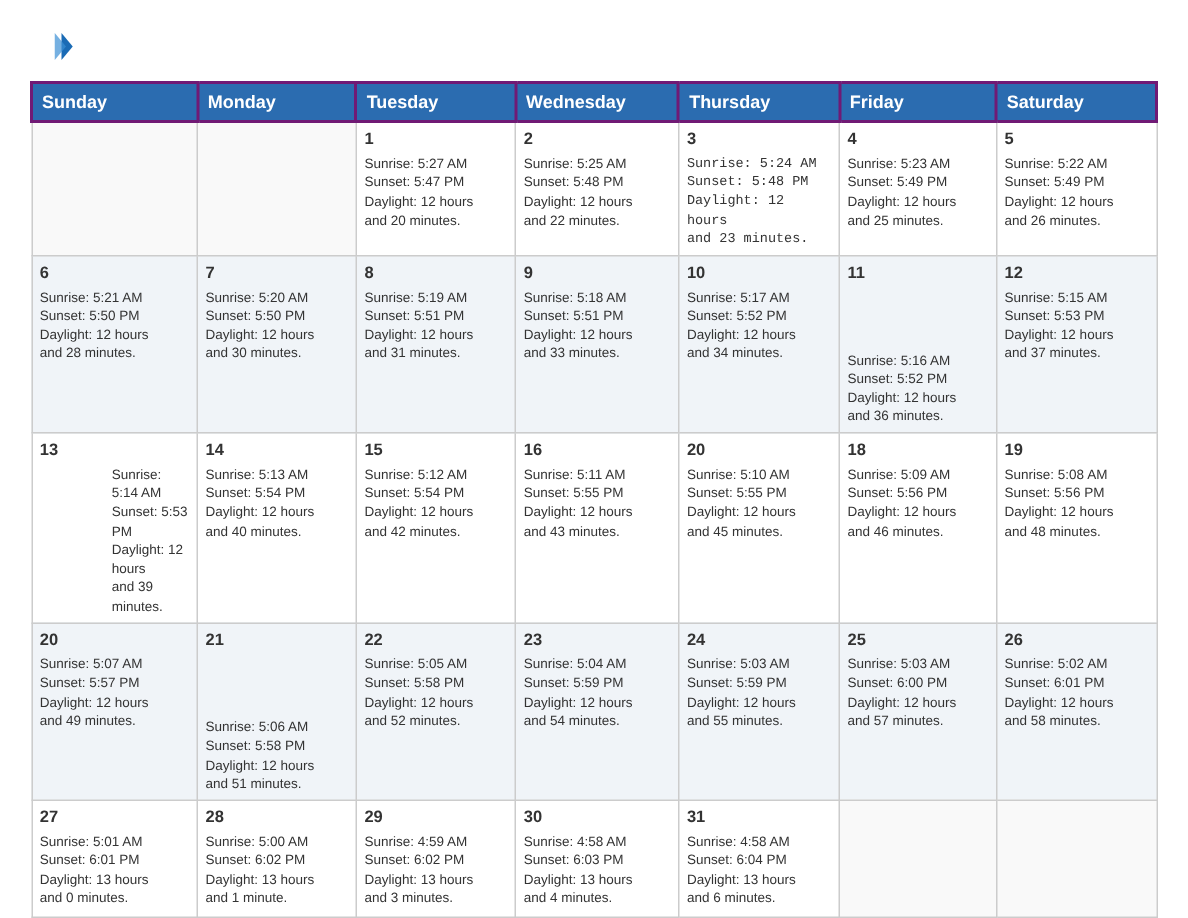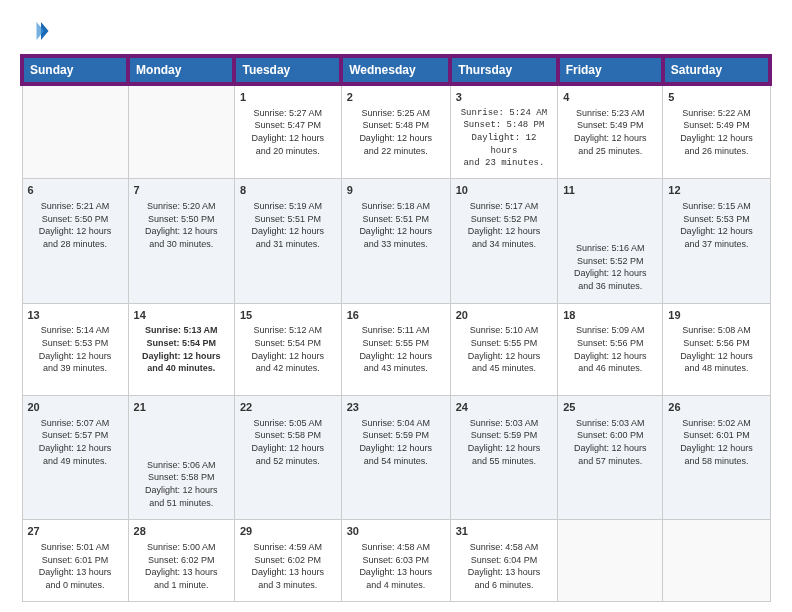--- a/index.html
+++ b/index.html
@@ -59,21 +59,21 @@
       border-collapse: collapse;
       flex: 1;
     }
     .calendar thead tr th {
       background: #2b6cb0;
       color: #fff;
       font-size: 12px;
       font-weight: bold;
       padding: 5px 6px;
       text-align: left;
-      border: 4px solid #701a75;
+      border: 2px solid #701a75;
     }
     .calendar tbody tr td {
       vertical-align: top;
       border: 1px solid #ccc;
       padding: 4px 5px;
       width: 113px;
       font-size: 9.5px;
       color: #333;
       line-height: 1.35;
       height: 88px;
@@ -84,21 +84,20 @@
     .day-num {
       font-weight: bold;
       font-size: 11px;
       margin-bottom: 2px;
       display: block;
     }
     .day-info {
       font-size: 9px;
       color: #333;
       line-height: 1.4;
-      text-align: center;
     }
     .empty-cell {
       background: #f9f9f9;
     }
     
     .row-shade {
       background: #f0f4f8;
     }
     .row-shade td {
       background: #f0f4f8;
@@ -224,28 +223,28 @@
             <span class="day-num">12</span>
             <div class="day-info" style="white-space: pre-line;">Sunrise: 5:15 AM
 Sunset: 5:53 PM
 Daylight: 12 hours
 and 37 minutes.</div>
           </td>
         </tr>
         <tr>
           <td>
             <span class="day-num">13</span>
-            <div class="day-info" style="white-space: pre-line;">Sunrise: 5:14 AM
+            <div class="day-info" style="white-space: pre-line; margin-left: 48px;">Sunrise: 5:14 AM
 Sunset: 5:53 PM
 Daylight: 12 hours
 and 39 minutes.</div>
           </td>
           <td>
             <span class="day-num">14</span>
-            <div class="day-info" style="white-space: pre-line; font-weight: bold;">Sunrise: 5:13 AM
+            <div class="day-info" style="white-space: pre-line;">Sunrise: 5:13 AM
 Sunset: 5:54 PM
 Daylight: 12 hours
 and 40 minutes.</div>
           </td>
           <td>
             <span class="day-num">15</span>
             <div class="day-info" style="white-space: pre-line;">Sunrise: 5:12 AM
 Sunset: 5:54 PM
 Daylight: 12 hours
 and 42 minutes.</div>

